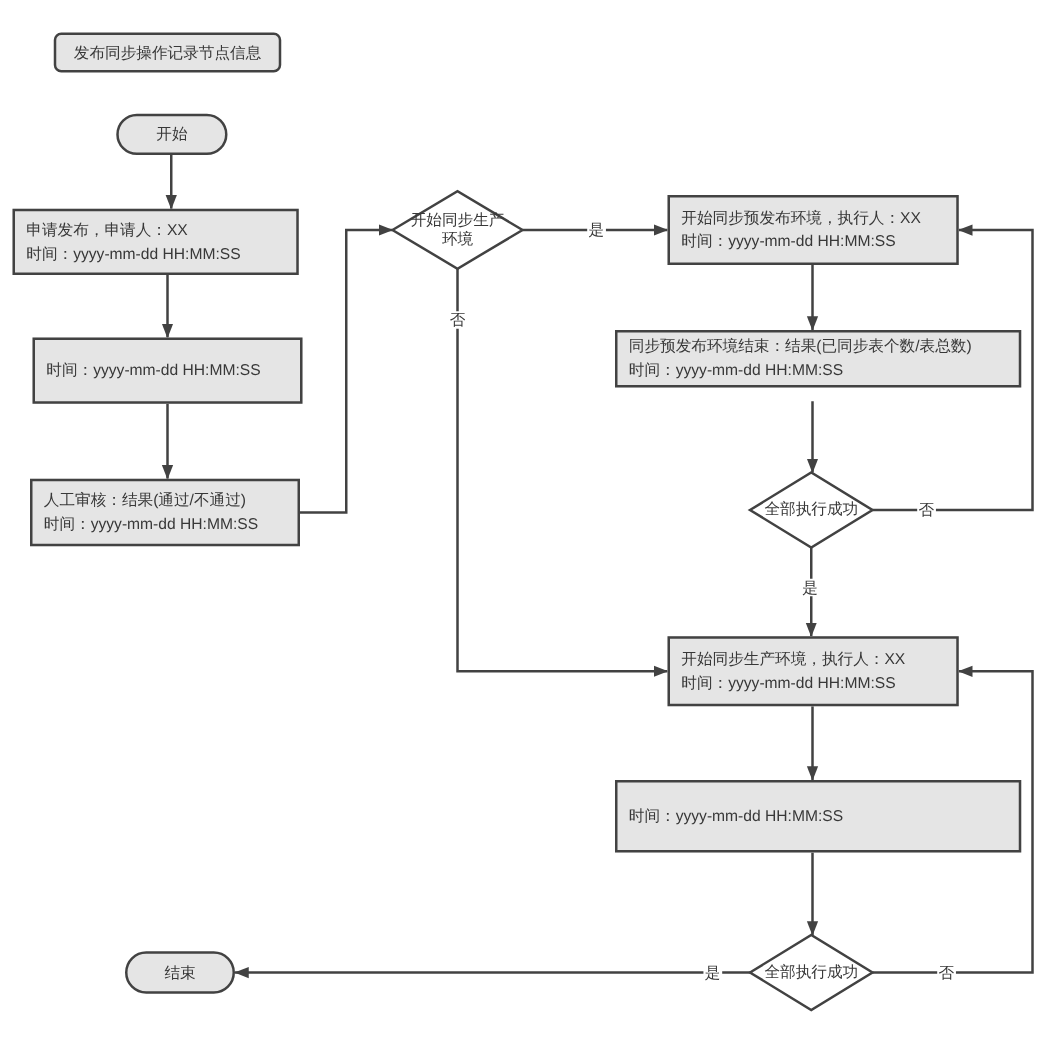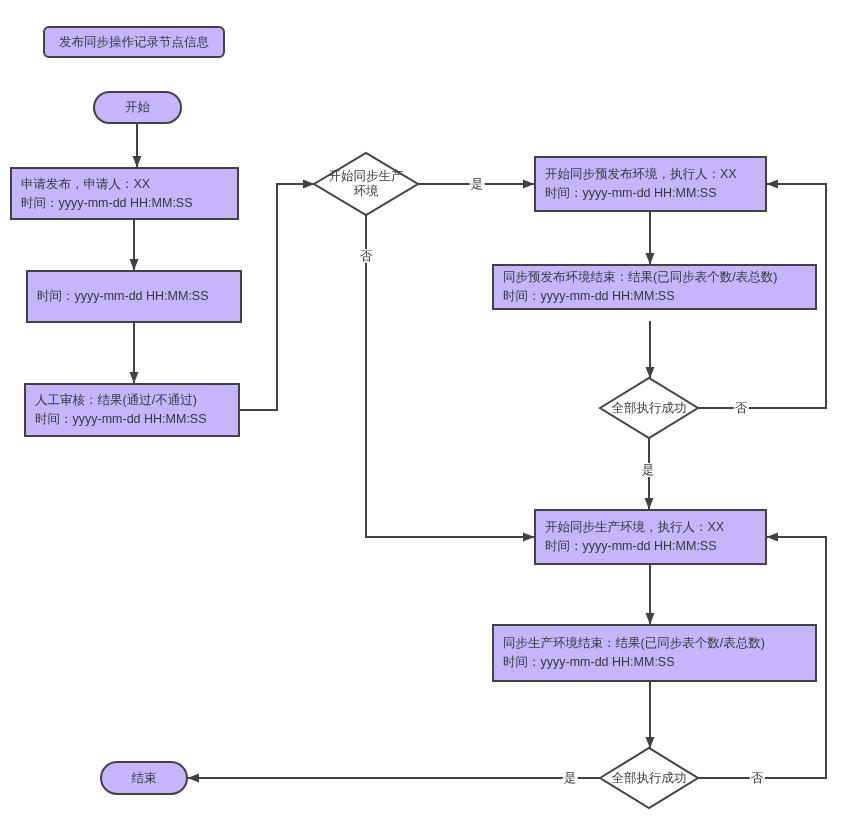--- a/index.html
+++ b/index.html
@@ -3,21 +3,21 @@
 <meta charset="utf-8">
 <style>
   * { margin:0; padding:0; box-sizing:border-box; }
   html,body { background:#ffffff; }
   body { font-family:"Liberation Sans","DejaVu Sans",sans-serif; color:#383838; }
   .canvas { position:relative; width:850px; height:831px; background:#ffffff; overflow:hidden; }
   .edges { position:absolute; left:0; top:0; width:850px; height:831px; }
   .edge { fill:none; stroke:#424242; stroke-width:2; }
   .shape { fill:#ffffff; stroke:#424242; stroke-width:2; }
   .node { position:absolute; display:flex; align-items:center; justify-content:center;
-          background:#c4b5fd; border:2px solid #424242; font-size:12.5px; color:#383838; }
+          background:#e5e5e5; border:2px solid #424242; font-size:12.5px; color:#383838; }
   .rounded { border-radius:6px; }
   .stadium { border-radius:17px;font-family:Liberation Mono, monospace; }
   .pbox { flex-direction:column; align-items:flex-start; justify-content:center;
           padding:0 6px 0 9px; line-height:19px; white-space:nowrap; }
   .pbox span { display:block; }
   .dlabel { position:absolute; transform:translate(-50%,-50%); width:86px; text-align:center;
             font-size:12.5px; line-height:15px; color:#383838; }
   .elabel { position:absolute; transform:translate(-50%,-50%); font-size:12.5px; color:#383838;
             background:#ffffff; padding:0 1px; line-height:14px; }
 </style>
@@ -80,21 +80,20 @@
     <span>同步预发布环境结束：结果(已同步表个数/表总数)</span>
     <span>时间：yyyy-mm-dd HH:MM:SS</span>
   </div>
 
   <div class="node pbox" style="left:534px;top:509px;width:233px;height:56px">
     <span>开始同步生产环境，执行人：XX</span>
     <span>时间：yyyy-mm-dd HH:MM:SS</span>
   </div>
 
   <div class="node pbox" style="left:492px;top:624px;width:325px;height:58px">
-    <span>同步生产环境结束：结果(已同步表个数/表总数)</span>
     <span>时间：yyyy-mm-dd HH:MM:SS</span>
   </div>
 
   <div class="node stadium" style="left:100px;top:761px;width:88px;height:34px">结束</div>
 
   <div class="dlabel" style="left:366px;top:184px">开始同步生产环境</div>
   <div class="dlabel" style="left:649px;top:408px">全部执行成功</div>
   <div class="dlabel" style="left:649px;top:778px">全部执行成功</div>
 
   <div class="elabel" style="left:477px;top:184px">是</div>

